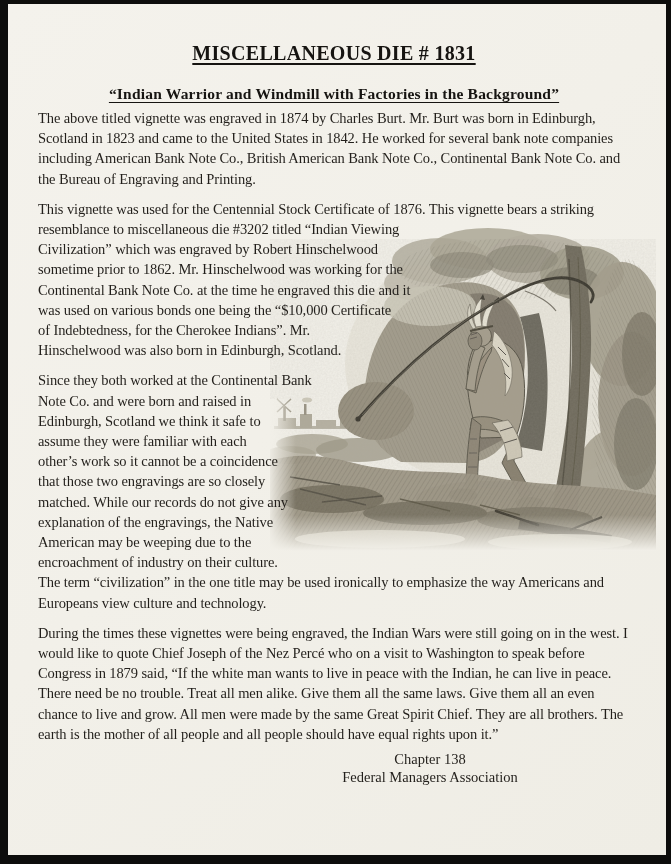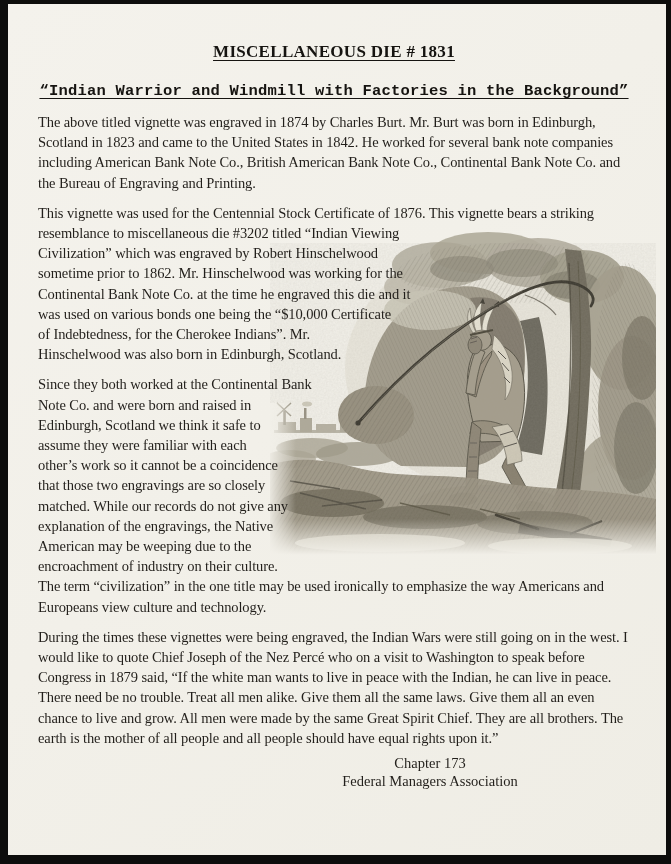--- a/index.html
+++ b/index.html
@@ -18,48 +18,47 @@
     position:absolute;
     left:8px; top:4px;
     width:658px; height:851px;
     background:linear-gradient(135deg,#f4f2ec 0%, #f2f0e9 45%, #efede5 100%);
     box-sizing:border-box;
     padding:38px 36px 0 30px;
     color:#1f1d1a;
   }
   h1.doc-title {
     margin:0;
-    font-size:17px;
+    font-size:20px;
     font-weight:bold;
     text-align:center;
     letter-spacing:.3px;
     text-decoration:underline;
     text-underline-offset:3px;
     color:#161411;
   }
   h2.doc-subtitle {
     margin:20px 0 0 0;
     font-size:15.5px;
     font-weight:bold;
     text-align:center;
     letter-spacing:.2px;
     text-decoration:underline;
     text-underline-offset:3px;
     color:#161411;
-    font-family:Liberation Mono, monospace;
   }
   p.para {
     margin:10px 0 0 0;
     font-size:14.5px;
     line-height:20.2px;
     letter-spacing:-0.1px;
     text-align:left;
     color:#221f1b;
   }
-  p.para.first { margin-top:12px; }
+  p.para.first { margin-top:5px; }
   
   .figure-float {
     float:right;
     width:386px; height:352px;
     margin:0 -26px 2px 0;
     shape-outside:polygon(
       175px 42px, 386px 42px, 386px 352px, 34px 352px,
       44px 322px, 36px 295px, 28px 268px, 14px 240px,
       22px 222px, 44px 204px, 70px 186px, 96px 166px,
       118px 146px, 136px 124px, 152px 102px, 162px 76px);
@@ -244,19 +243,19 @@
       </g>
     </svg>
         </span><span>This vignette was used for the Centennial Stock Certificate of 1876. This vignette bears a striking resemblance to miscellaneous die #3202 titled “Indian Viewing Civilization” which was engraved by Robert Hinschelwood sometime prior to 1862. Mr. Hinschelwood was working for the Continental Bank Note Co. at the time he engraved this die and it was used on various bonds one being the “$10,000 Certificate of Indebtedness, for the Cherokee Indians”. Mr. Hinschelwood was also born in Edinburgh, Scotland.</span></p>
 
     <p class="para"><span>Since they both worked at the Continental Bank Note Co. and were born and raised in Edinburgh, Scotland we think it safe to assume they were familiar with each other’s work so it cannot be a coincidence that those two engravings are so closely matched.  While our records do not give any explanation of the engravings, the Native American may be weeping due to the encroachment of industry on their culture. The term “civilization” in the one title may be used ironically to emphasize the way Americans and Europeans view culture and technology.</span></p>
 
     <p class="para"><span>During the times these vignettes were being engraved, the Indian Wars were still going on in the west. I would like to quote Chief Joseph of the Nez Percé who on a visit to Washington to speak before Congress in 1879  said, “If the white man wants to live in peace with the Indian, he can live in peace. There need be no trouble. Treat all men alike. Give them all the same laws. Give them all an even chance to live and grow. All men were made by the same Great Spirit Chief. They are all brothers. The earth is the mother of all people and all people should have equal rights upon it.”</span></p>
 
 
     <div class="signature">
-      <div>Chapter 173</div>
+      <div>Chapter 138</div>
       <div>Federal Managers Association</div>
     </div>
 
     <div class="clearfix"></div>
   </div>
 </div>
 
 </body></html>

